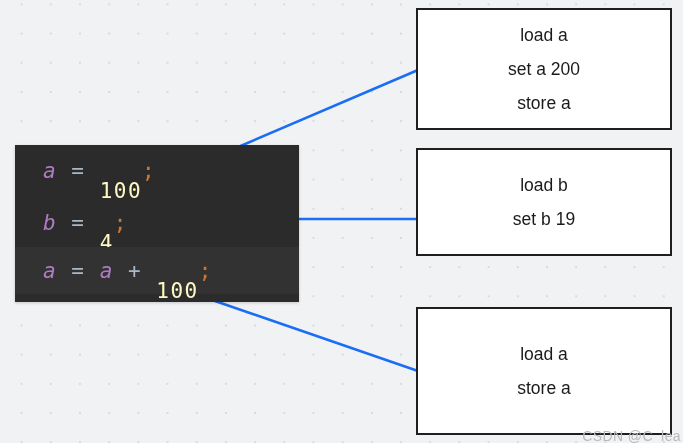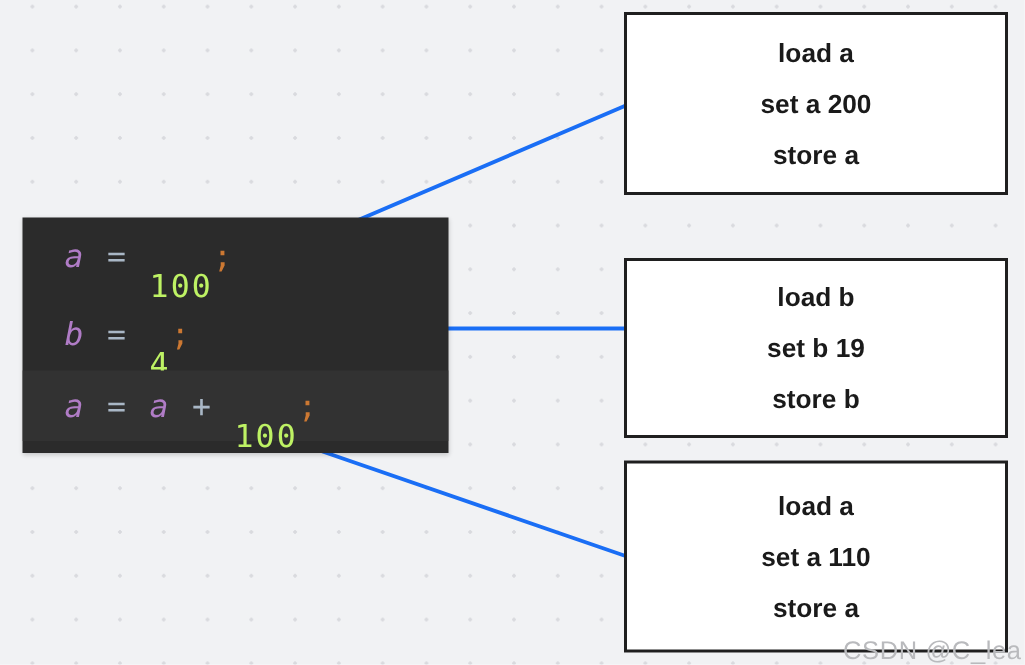--- a/index.html
+++ b/index.html
@@ -50,21 +50,21 @@
     font-size: 21px;
     letter-spacing: 1.5px;
     white-space: pre;
   }
   .code-line.l1 { top: 3px; }
   .code-line.l2 { top: 55px; }
   .code-line.l3 { top: 102px; background: #323232; height: 47px; }
 
   .tok-var   { color: #b07cc6; font-style: italic; }
   .tok-op    { color: #a9b7c6; }
-  .tok-num   { color: #bef264; margin-top: 40px; }
+  .tok-num   { color: #fef9c3; margin-top: 40px; }
   .tok-semi  { color: #cc7832; }
   .tok-space { color: transparent; }
 
   
   #connectors {
     position: absolute;
     left: 0; top: 0;
     width: 683px; height: 443px;
     z-index: 2;
     pointer-events: none;
@@ -78,39 +78,38 @@
     box-sizing: border-box;
     display: flex;
     flex-direction: column;
     align-items: center;
     justify-content: center;
     z-index: 4;
     left: 416px;
     width: 256px;
   }
   #inst-box-1 { top: 8px;   height: 122px; }
-  #inst-box-2 { top: 172px; height: 120px; }
+  #inst-box-2 { top: 148px; height: 108px; }
   #inst-box-3 { top: 307px; height: 128px; }
 
   .inst-line {
     font-family: "Liberation Sans", sans-serif;
     font-size: 17.5px;
     color: #1a1a1a;
     line-height: 1.95;
     text-align: center;
-    font-weight: bold;
   }
 
   
   #watermark {
     position: absolute;
     right: 2px;
     bottom: -1px;
     font-family: "Liberation Sans", sans-serif;
-    font-size: 17px;
+    font-size: 14px;
     color: #b9babd;
     letter-spacing: 0.4px;
     z-index: 6;
     white-space: nowrap;
   }
 </style>
 </head>
 <body>
 
 <div id="canvas">
@@ -158,24 +157,22 @@
 
   <div class="inst-box" id="inst-box-1">
     <div class="inst-line">load a</div>
     <div class="inst-line">set a 200</div>
     <div class="inst-line">store a</div>
   </div>
 
   <div class="inst-box" id="inst-box-2">
     <div class="inst-line">load b</div>
     <div class="inst-line">set b 19</div>
-    <div class="inst-line">store b</div>
   </div>
 
   <div class="inst-box" id="inst-box-3">
     <div class="inst-line">load a</div>
-    <div class="inst-line">set a 110</div>
     <div class="inst-line">store a</div>
   </div>
 
   <div id="watermark">CSDN @C_lea</div>
 
 </div>
 
 </body></html>

